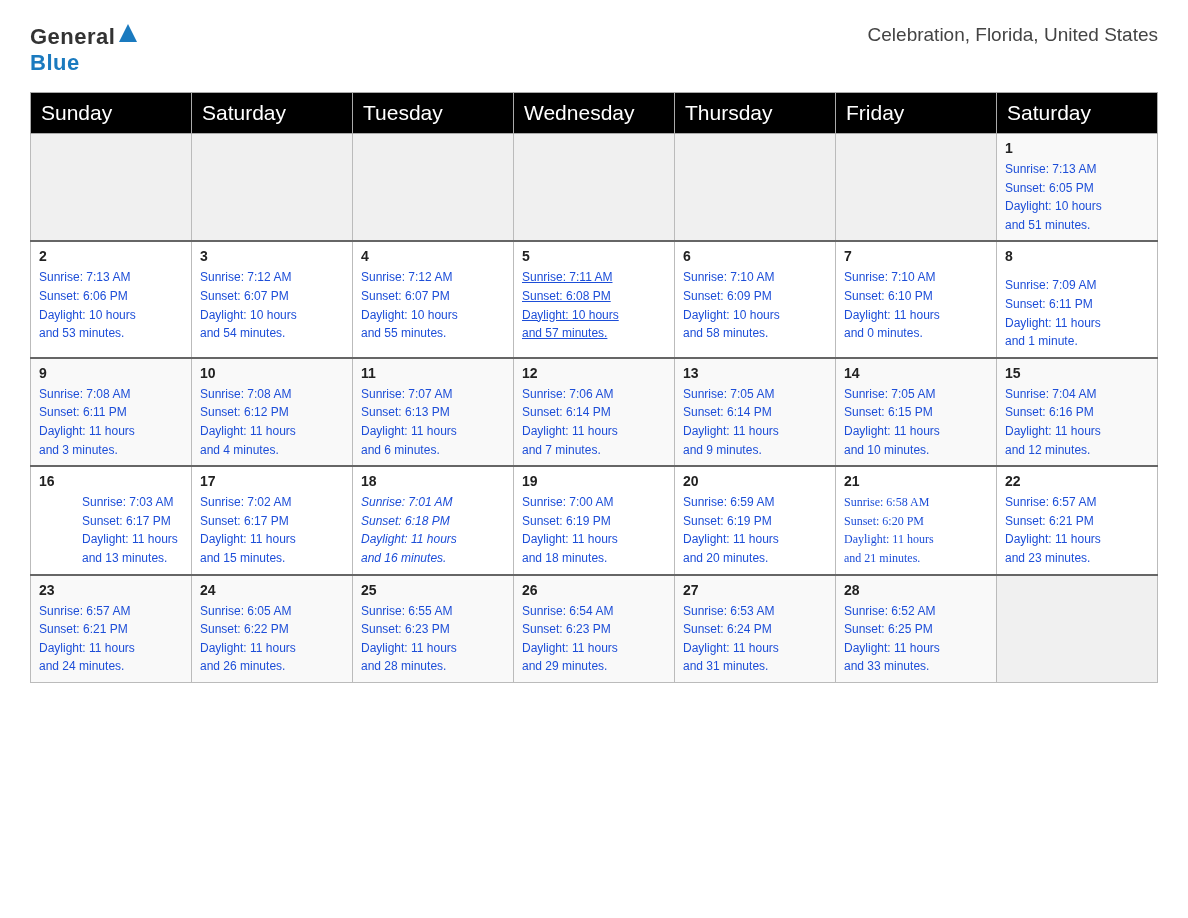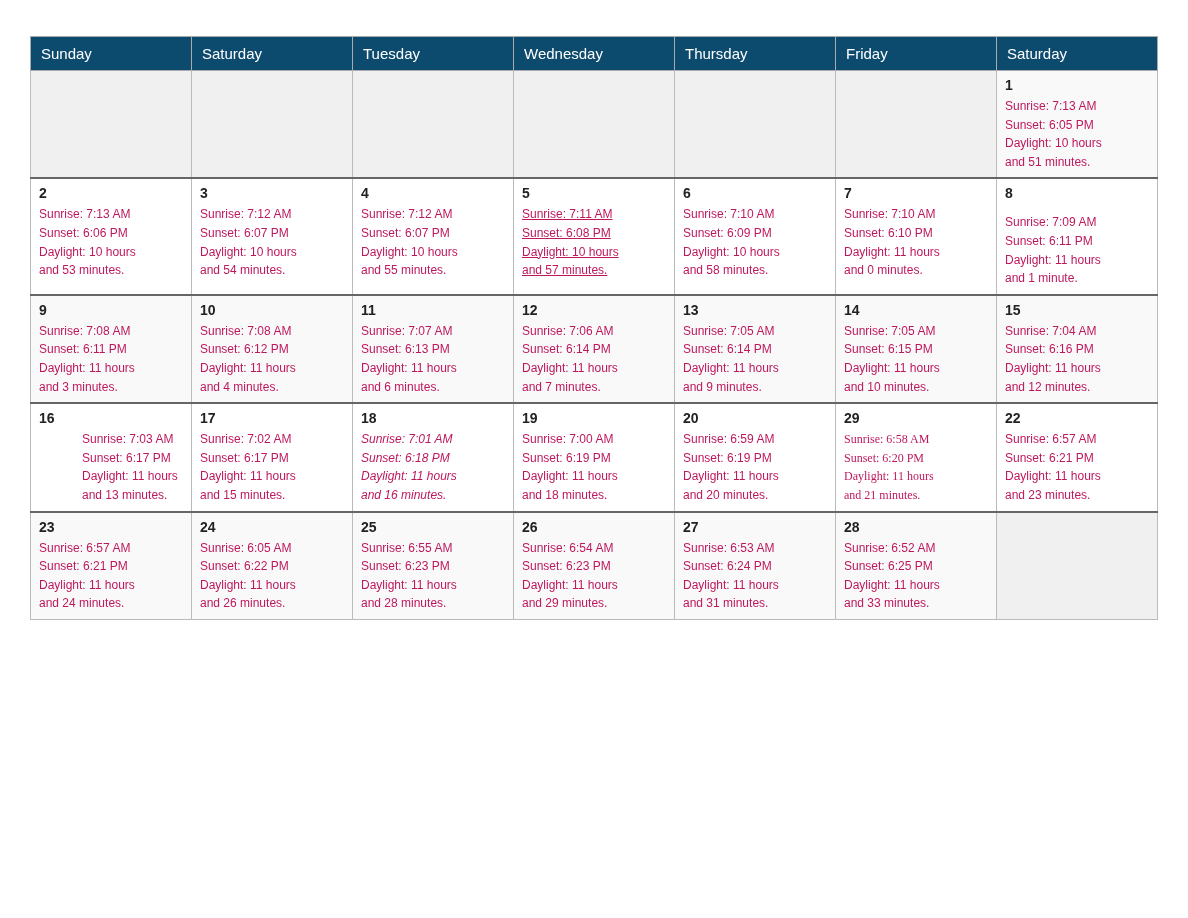--- a/index.html
+++ b/index.html
@@ -49,23 +49,23 @@
       font-size: 19px;
       color: #444;
       margin-top: 4px;
     }
     .calendar {
       width: 100%;
       border-collapse: collapse;
       border: 1px solid #aaa;
     }
     .calendar th {
-      background: #0c4a6e;
+      background: #000000;
       color: #fff;
-      font-size: 15px;
+      font-size: 21px;
       font-weight: normal;
       padding: 8px 10px;
       text-align: left;
       border: 1px solid #aaa;
     }
     .calendar td {
       vertical-align: top;
       border: 1px solid #bbb;
       padding: 6px 8px;
       width: calc(100% / 7);
@@ -82,35 +82,47 @@
     }
     .day-num {
       font-size: 14px;
       font-weight: bold;
       color: #222;
       display: block;
       margin-bottom: 4px;
     }
     .day-info {
       font-size: 12px;
-      color: #be185d;
+      color: #1d4ed8;
       line-height: 1.55;
     }
     .empty-cell {
       background: #f0f0f0 !important;
     }
     .row-separator td {
       border-top: 2px solid #666;
     }
   </style>
 </head>
 <body>
 
 <div class="header">
+  <div class="logo">
+    <div style="display:flex; align-items:center;">
+      <span class="logo-general">General</span>
+      <div style="display:inline-block; margin-left:4px; position:relative; top:-2px;">
+        <svg width="18" height="18" viewBox="0 0 18 18">
+          <polygon points="0,18 9,0 18,18" fill="#1a7abf"></polygon>
+        </svg>
+      </div>
+    </div>
+    <span class="logo-blue">Blue</span>
+  </div>
   <div class="title-block">
+    <div class="location">Celebration, Florida, United States</div>
   </div>
 </div>
 
 <table class="calendar">
   <thead>
     <tr>
       <th>Sunday</th>
       <th>Saturday</th>
       <th>Tuesday</th>
       <th>Wednesday</th>
@@ -267,21 +279,21 @@
 and 18 minutes.</div>
         </td>
         <td>
           <span class="day-num">20</span>
           <div class="day-info" style="white-space: pre-line;">Sunrise: 6:59 AM
 Sunset: 6:19 PM
 Daylight: 11 hours
 and 20 minutes.</div>
         </td>
         <td>
-          <span class="day-num">29</span>
+          <span class="day-num">21</span>
           <div class="day-info" style="white-space: pre-line; font-family: Liberation Serif, serif;">Sunrise: 6:58 AM
 Sunset: 6:20 PM
 Daylight: 11 hours
 and 21 minutes.</div>
         </td>
         <td>
           <span class="day-num">22</span>
           <div class="day-info" style="white-space: pre-line;">Sunrise: 6:57 AM
 Sunset: 6:21 PM
 Daylight: 11 hours

